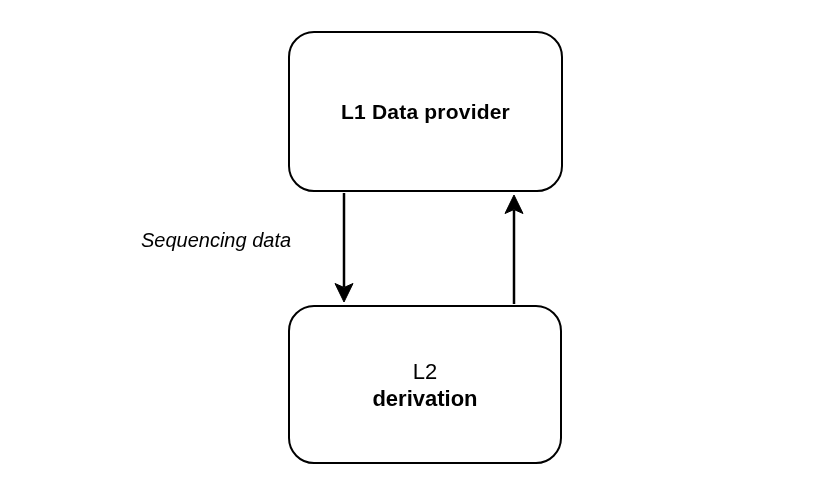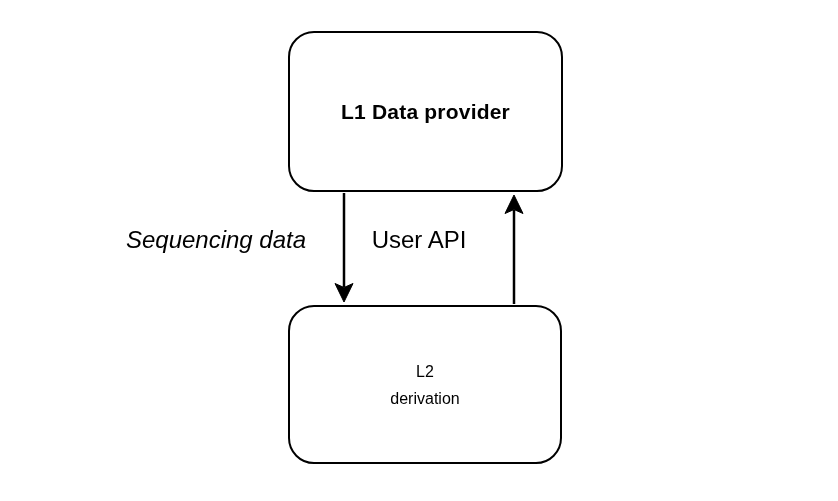--- a/index.html
+++ b/index.html
@@ -38,30 +38,30 @@
     top: 305px;
     width: 274px;
     height: 159px;
   }
   .node-l1 .node-title {
     font-size: 21px;
     font-weight: bold;
     letter-spacing: 0.2px;
   }
   .node-l2 .node-text {
-    font-size: 16px;
+    font-size: 22px;
     line-height: 27px;
   }
-  .bold { font-weight: normal; }
+  .bold { font-weight: bold; }
   .edge-label {
     position: absolute;
     top: 228px;
     height: 24px;
     line-height: 24px;
-    font-size: 24px;
+    font-size: 20px;
     white-space: nowrap;
     transform: translateX(-50%);
   }
   .italic { font-style: italic; }
   .label-left   { left: 216px; }
   .label-center { left: 419px; }
   .label-right  { left: 634px; }
   svg.edges {
     position: absolute;
     left: 0;
@@ -95,16 +95,15 @@
 
   <div class="node node-l2">
     <div class="node-text">
       <div>L2</div>
       <div class="bold">derivation</div>
     </div>
   </div>
 
   <div class="edge-label italic label-left">Sequencing data</div>
 
-  <div class="edge-label label-center">User API</div>
 
 
 </div>
 
 </body></html>

